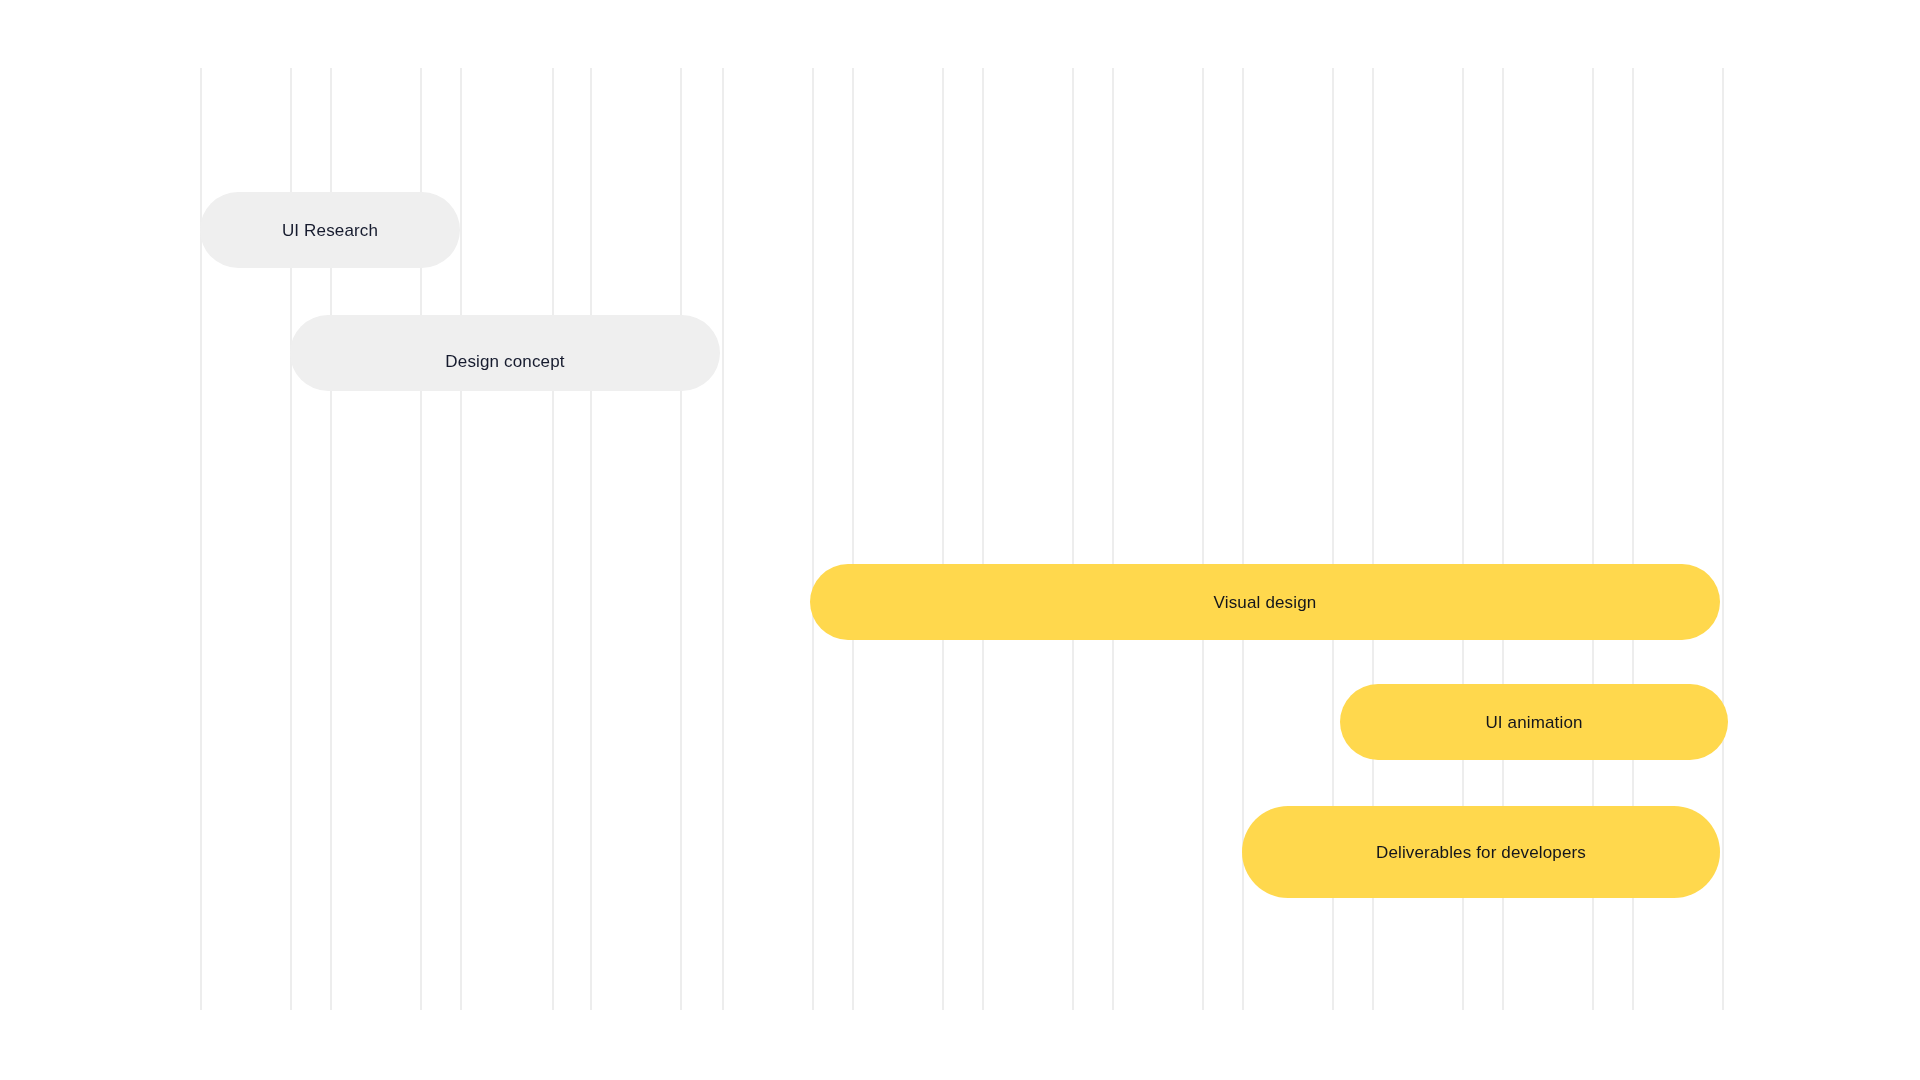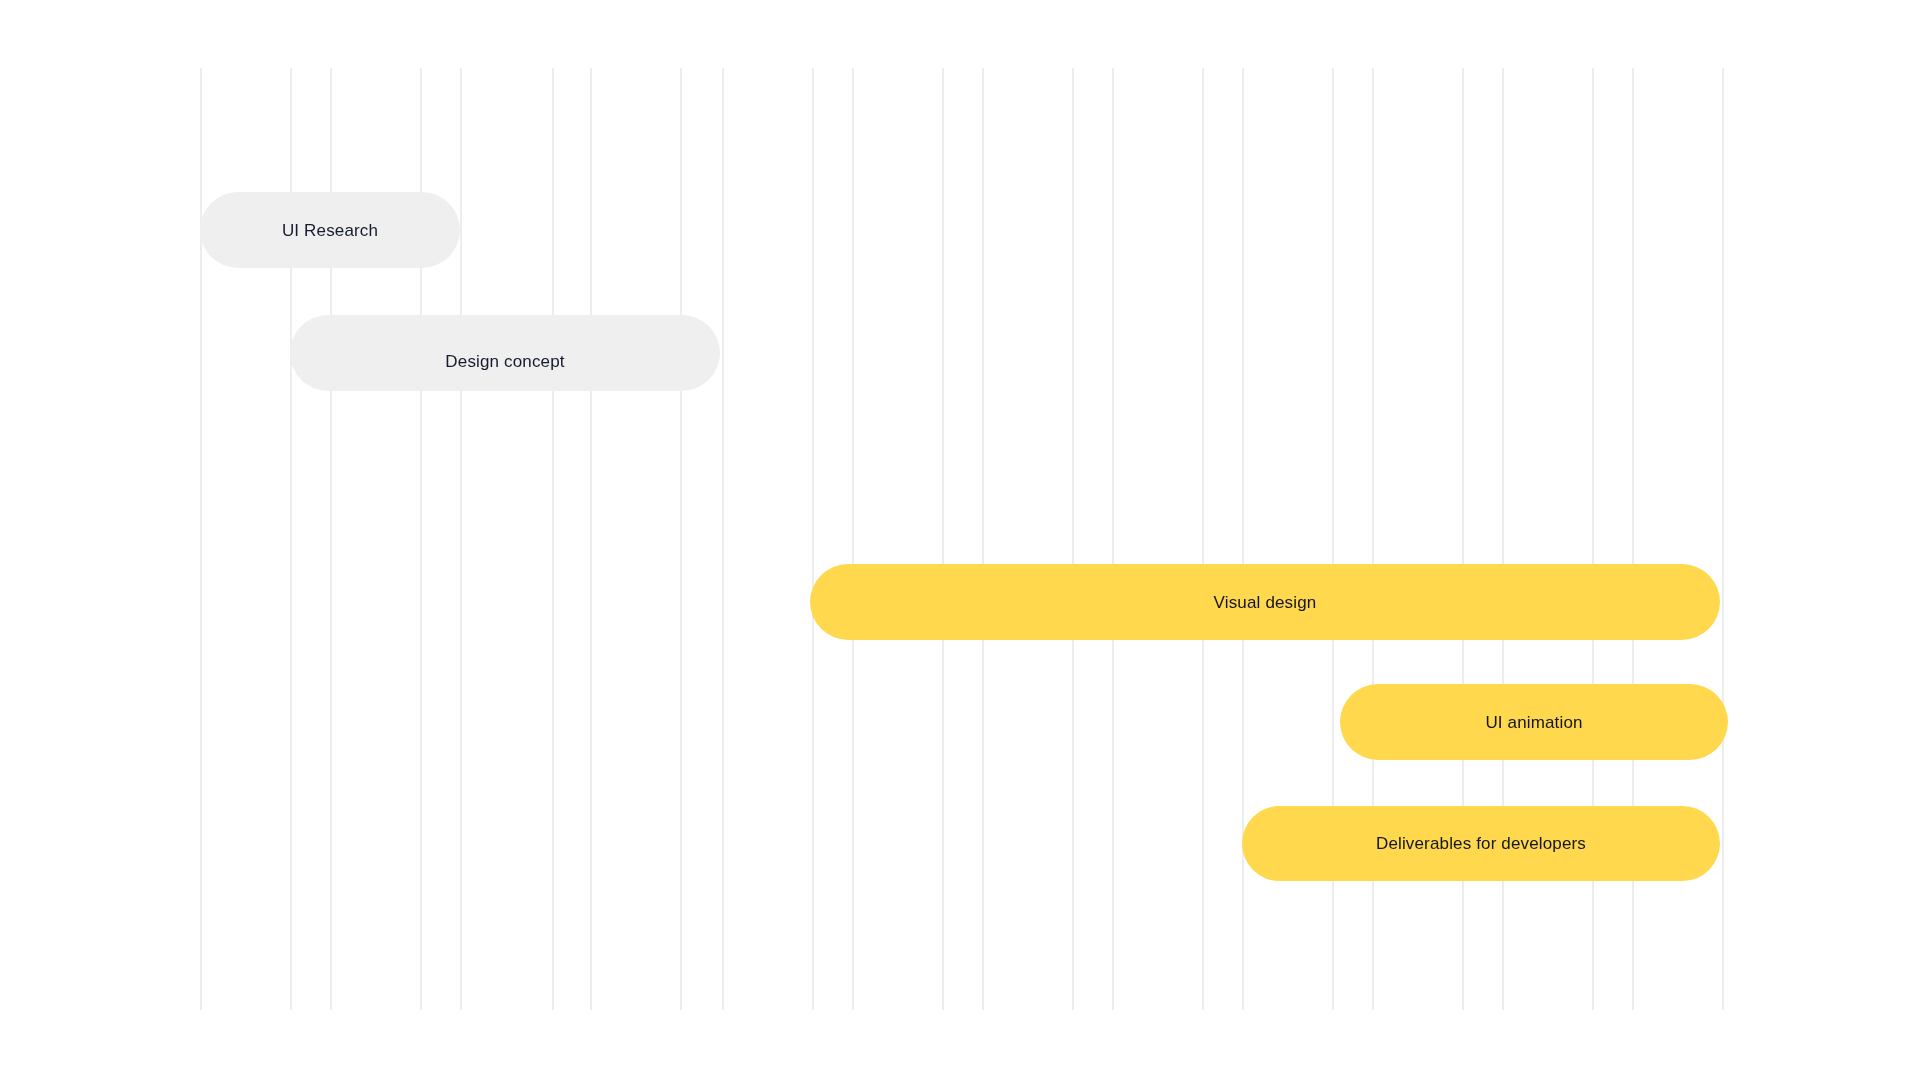--- a/index.html
+++ b/index.html
@@ -111,18 +111,18 @@
       </div>
       <div class="task-bar pending" style="left: 290px; width: 430px; top: 315px; height: 76px; background: rgb(239, 239, 239);">
         <span class="task-label" style="color: rgb(22, 27, 46); margin-top: 16px;">Design concept</span>
       </div>
       <div class="task-bar active" style="left: 810px; width: 910px; top: 564px; height: 76px; background: rgb(255, 216, 77);">
         <span class="task-label" style="color: rgb(20, 22, 28);">Visual design</span>
       </div>
       <div class="task-bar active" style="left: 1332px; width: 388px; top: 684px; height: 76px; background: rgb(255, 216, 77); margin-left: 8px;">
         <span class="task-label" style="color: rgb(20, 22, 28);">UI animation</span>
       </div>
-      <div class="task-bar active" style="left: 1242px; width: 478px; top: 806px; height: 75px; background: rgb(255, 216, 77);">
+      <div class="task-bar active" style="left: 1242px; width: 478px; top: 806px; height: 92px; background: rgb(255, 216, 77);">
         <span class="task-label" style="color: rgb(20, 22, 28);">Deliverables for developers</span>
       </div>
     </div>
 
 </div>
 
 </body></html>

